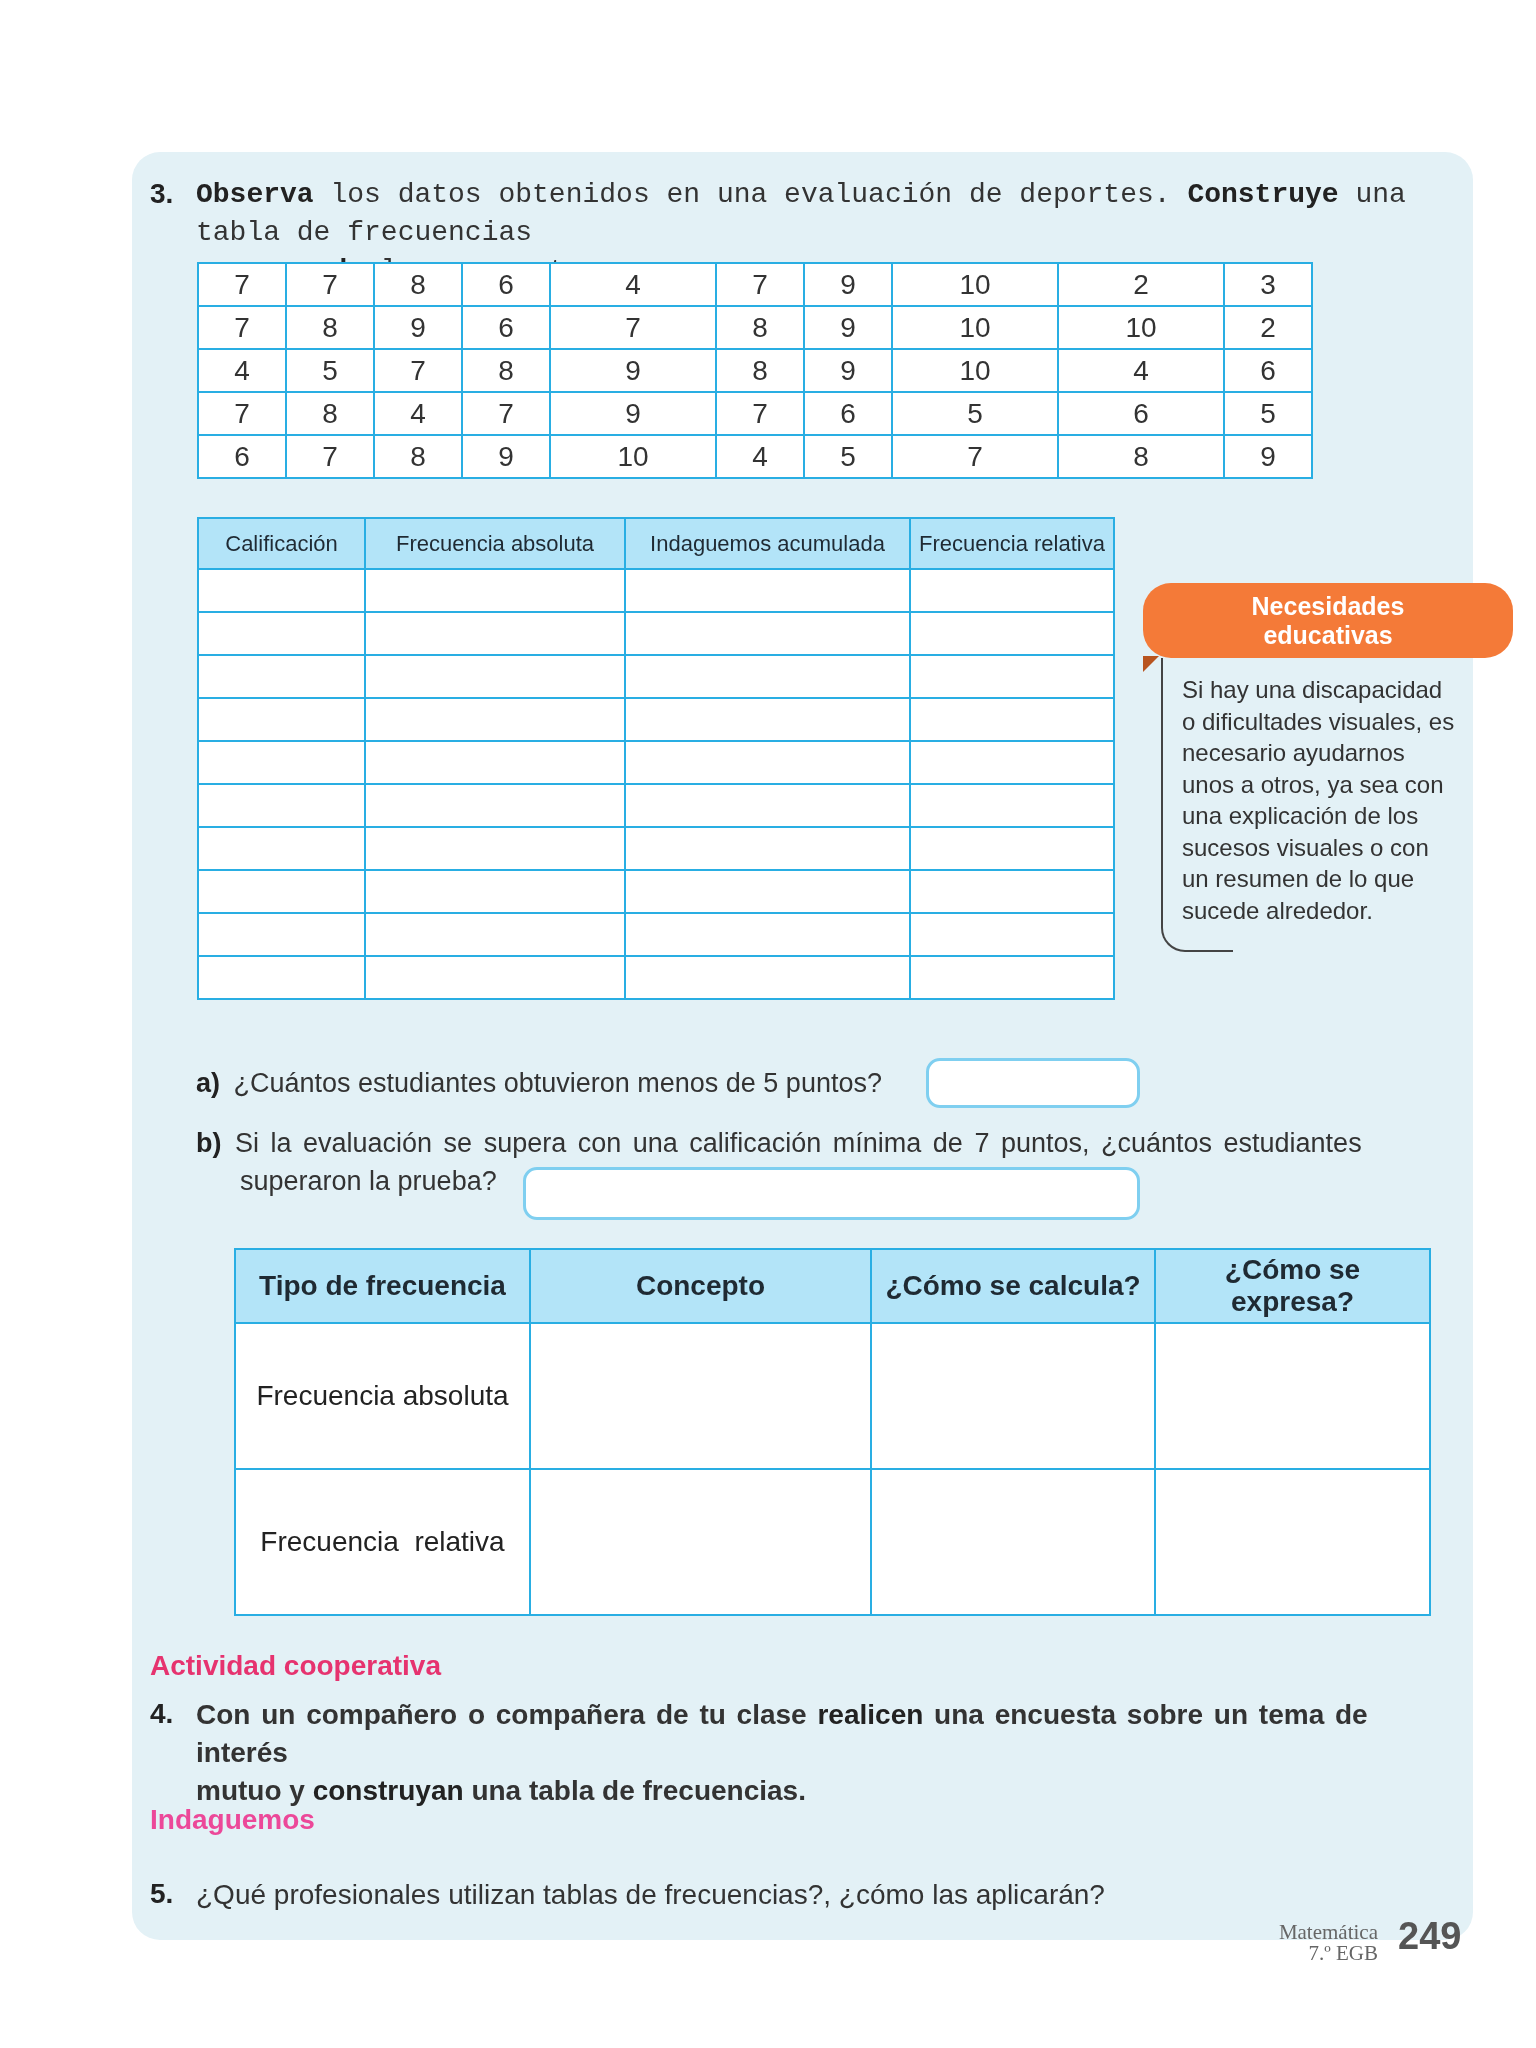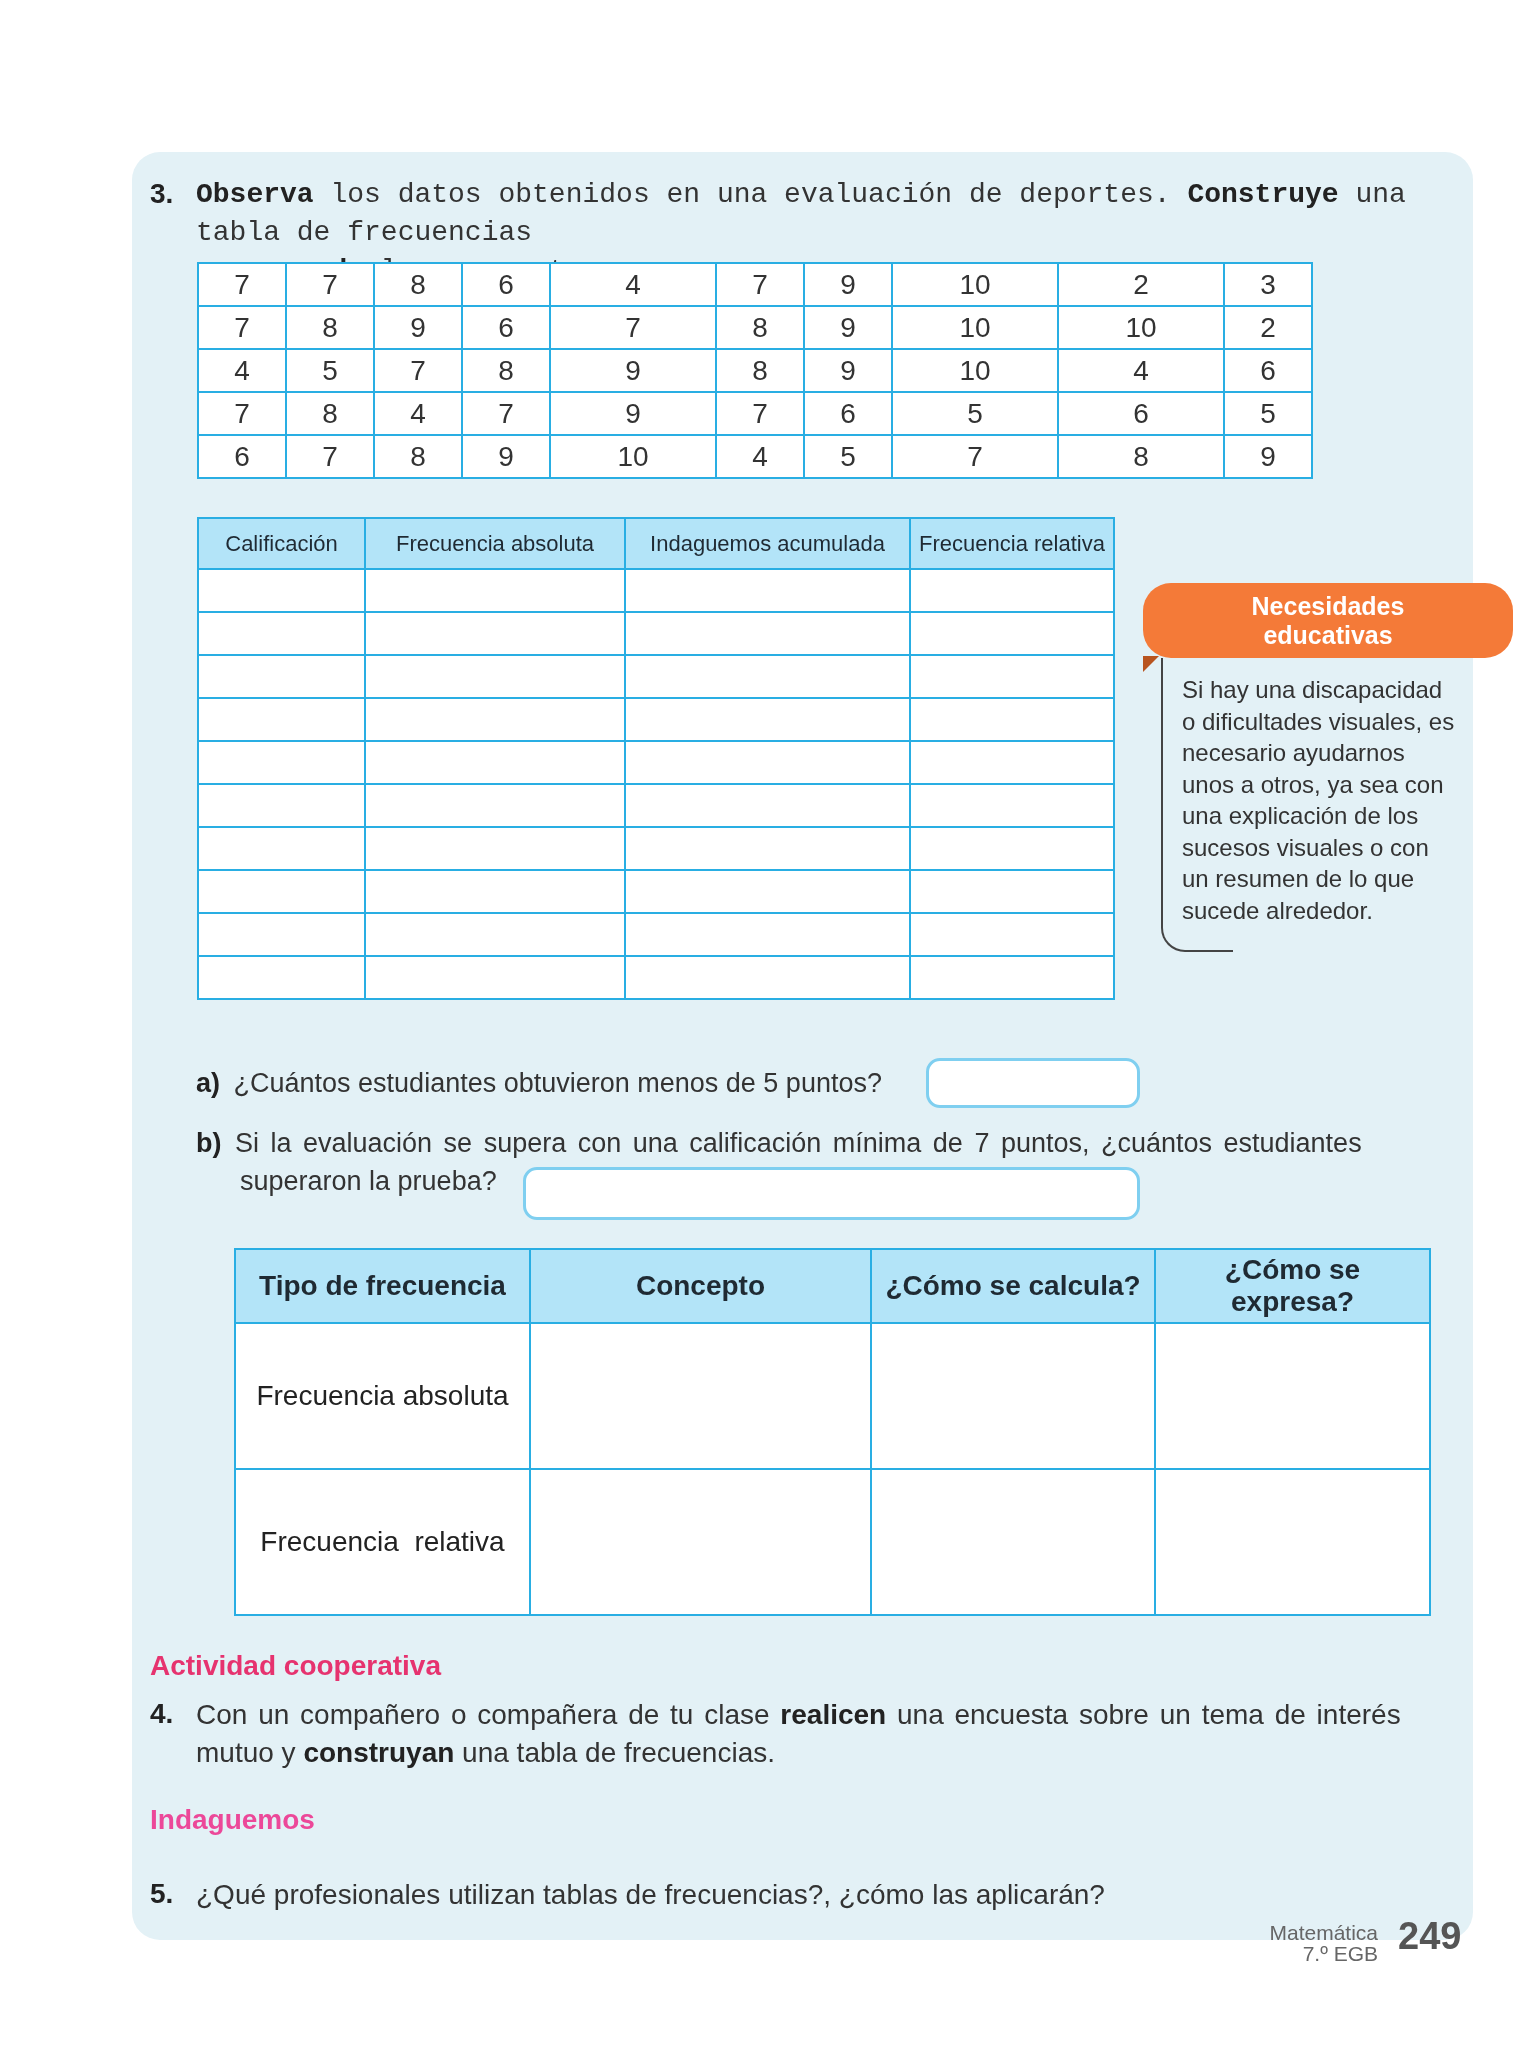--- a/index.html
+++ b/index.html
@@ -24,21 +24,21 @@
   .callout-text{position:absolute;left:1182px;top:674px;width:290px;font-size:24px;line-height:31.5px;color:#333;font-weight:300;}
   
   .sub{position:absolute;font-size:27px;color:#333;line-height:38px;}
   .sub b{color:#222;}
   .answer-box{position:absolute;background:#fff;border:3px solid #7fcff0;border-radius:14px;box-sizing:border-box;}
   
   .ctab{position:absolute;left:234px;top:1248px;width:1197px;background:#fff;}
   .ctab th{background:#b3e4f8;border:2px solid #29aee3;height:64px;font-size:28px;font-weight:bold;color:#1f2a33;padding:4px;}
   .ctab td{border:2px solid #29aee3;height:144px;font-size:28px;color:#222;text-align:center;padding:0;}
   .sec-title{position:absolute;font-weight:bold;font-size:28px;}
-  .footer-subject{position:absolute;right:158px;top:1922px;text-align:right;font-size:21px;line-height:21px;color:#666;}
+  .footer-subject{position:absolute;right:158px;top:1922px;text-align:right;font-size:21px;line-height:21px;color:#666;font-family:Liberation Serif, serif;}
   .footer-page{position:absolute;left:1398px;top:1915px;font-size:38px;font-weight:bold;color:#555;}
 </style>
 </head>
 <body>
 
 <div class="panel"></div>
 
 <div class="abs q-num" style="left:150px;top:178px;">3.</div>
 <div class="abs q-text" style="left:196px;top:176px;width:1240px;font-family:Liberation Mono, monospace;">
   <span><b>Observa</b><span> los datos obtenidos en una evaluación de deportes. </span><b>Construye</b><span> una tabla de frecuencias</span></span><br>
@@ -233,21 +233,21 @@
       <td style="white-space:pre">Frecuencia  relativa</td>
       <td></td>
       <td></td>
       <td></td>
     </tr>
   </tbody>
 </table>
 
 <div class="sec-title" style="left:150px;top:1650px;color:#e6336f;">Actividad cooperativa</div>
 <div class="abs q-num" style="left:150px;top:1698px;">4.</div>
-<div class="abs q-text" style="left:196px;top:1696px;width:1240px;">
+<div class="abs q-text" style="left:196px;top:1696px;width:1240px;font-weight:bold;">
   <span style="word-spacing:3px"><span>Con un compañero o compañera de tu clase </span><b>realicen</b><span> una encuesta sobre un tema de interés</span></span><br>
   <span><span>mutuo y </span><b>construyan</b><span> una tabla de frecuencias.</span></span>
 </div>
 
 <div class="sec-title" style="left:150px;top:1804px;color:#ec4899;">Indaguemos</div>
 <div class="abs q-num" style="left:150px;top:1878px;">5.</div>
 <div class="abs q-text" style="left:196px;top:1876px;">¿Qué profesionales utilizan tablas de frecuencias?, ¿cómo las aplicarán?</div>
 
 <div class="footer-subject">
   <div>Matemática</div>

